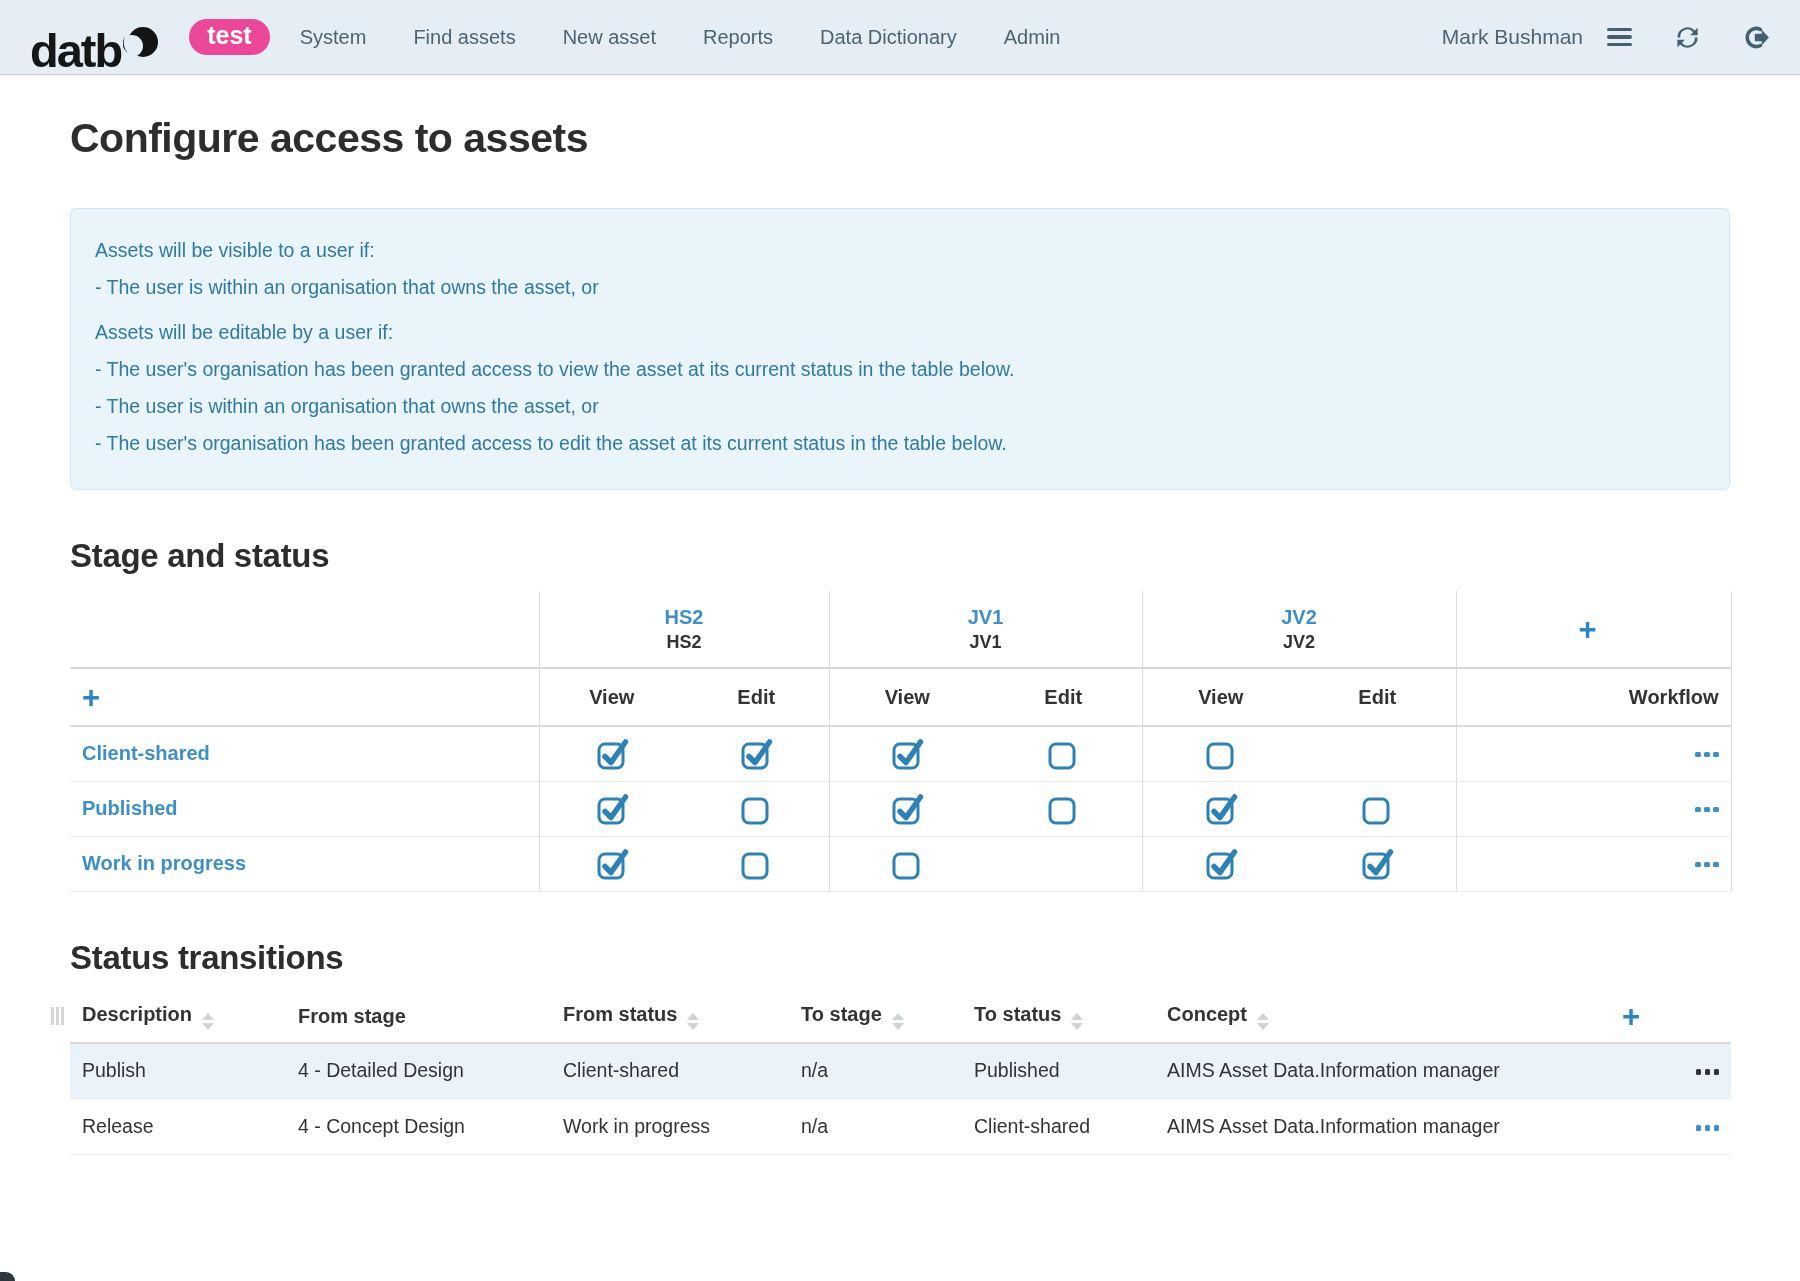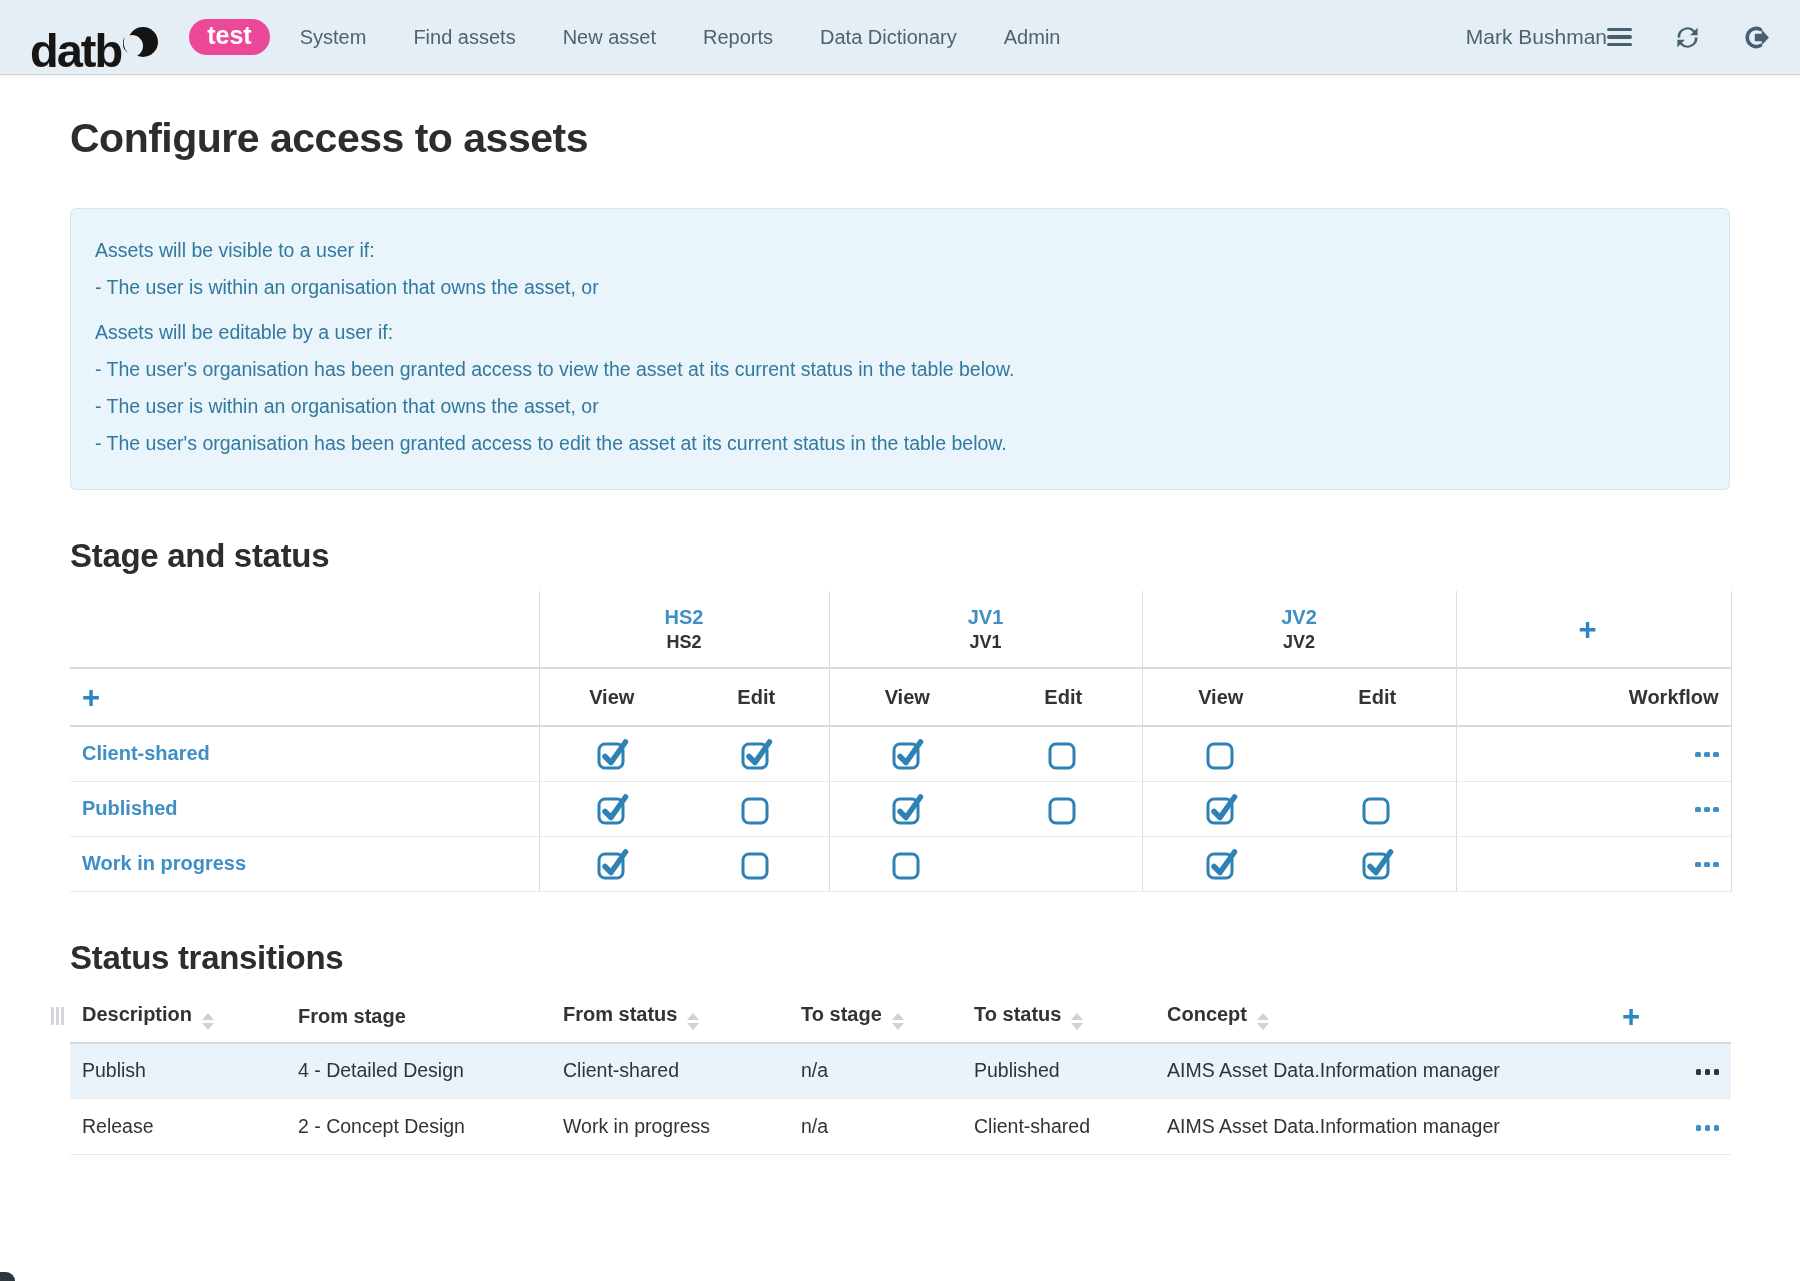--- a/index.html
+++ b/index.html
@@ -19,21 +19,21 @@
   .logo-wrap { display:flex; align-items:flex-start; cursor:pointer;margin-top:25px; }
   .logo-text { font-size:47px; font-weight:bold; color:#161616; letter-spacing:-2px; line-height:1; margin-top:2px; }
   .logo-mark { width:36px; height:36px; margin-left:2px; margin-top:0px; }
   .env-badge {
     margin-left:30px; background:#ec4899; color:#fff; font-size:25px; font-weight:bold;
     padding:3px 18px 6px; border-radius:23px; line-height:1.1;
   }
   .nav-items { display:flex; gap:47px; margin-left:30px; }
   .nav-item { font-size:20px; color:#4b6374; }
   .nav-right { margin-left:auto; display:flex; align-items:center; gap:42px; }
-  .user-group { display:flex; align-items:center; gap:0; cursor:pointer; }
+  .user-group { display:flex; align-items:center; gap:24px; cursor:pointer; }
   .user-name { font-size:21px; color:#4b6374; }
   .hamburger { display:flex; flex-direction:column; gap:4px; }
   .hamburger i { display:block; width:25px; height:3.5px; background:#44606f; border-radius:2px; }
   .icon-btn { width:27px; height:27px; cursor:pointer; display:block; }
 
   
   .main { padding:0 70px; }
   h1 { margin-top:40px; font-size:41px; font-weight:bold; color:#2d2d2d; letter-spacing:-0.5px; }
   .info-box {
     margin-top:46px; background:#e9f4fb; border:1px solid #d0e6f4; border-radius:6px;
@@ -321,21 +321,21 @@
           <td>Published</td>
           <td>AIMS Asset Data.Information manager</td>
           <td class="cell-right"><span class="dots dark">
               <i></i>
               <i></i>
               <i></i>
             </span></td>
         </tr>
         <tr class="">
           <td>Release</td>
-          <td>2 - Concept Design</td>
+          <td>4 - Concept Design</td>
           <td>Work in progress</td>
           <td>n/a</td>
           <td>Client-shared</td>
           <td>AIMS Asset Data.Information manager</td>
           <td class="cell-right"><span class="dots">
               <i></i>
               <i></i>
               <i></i>
             </span></td>
         </tr>

